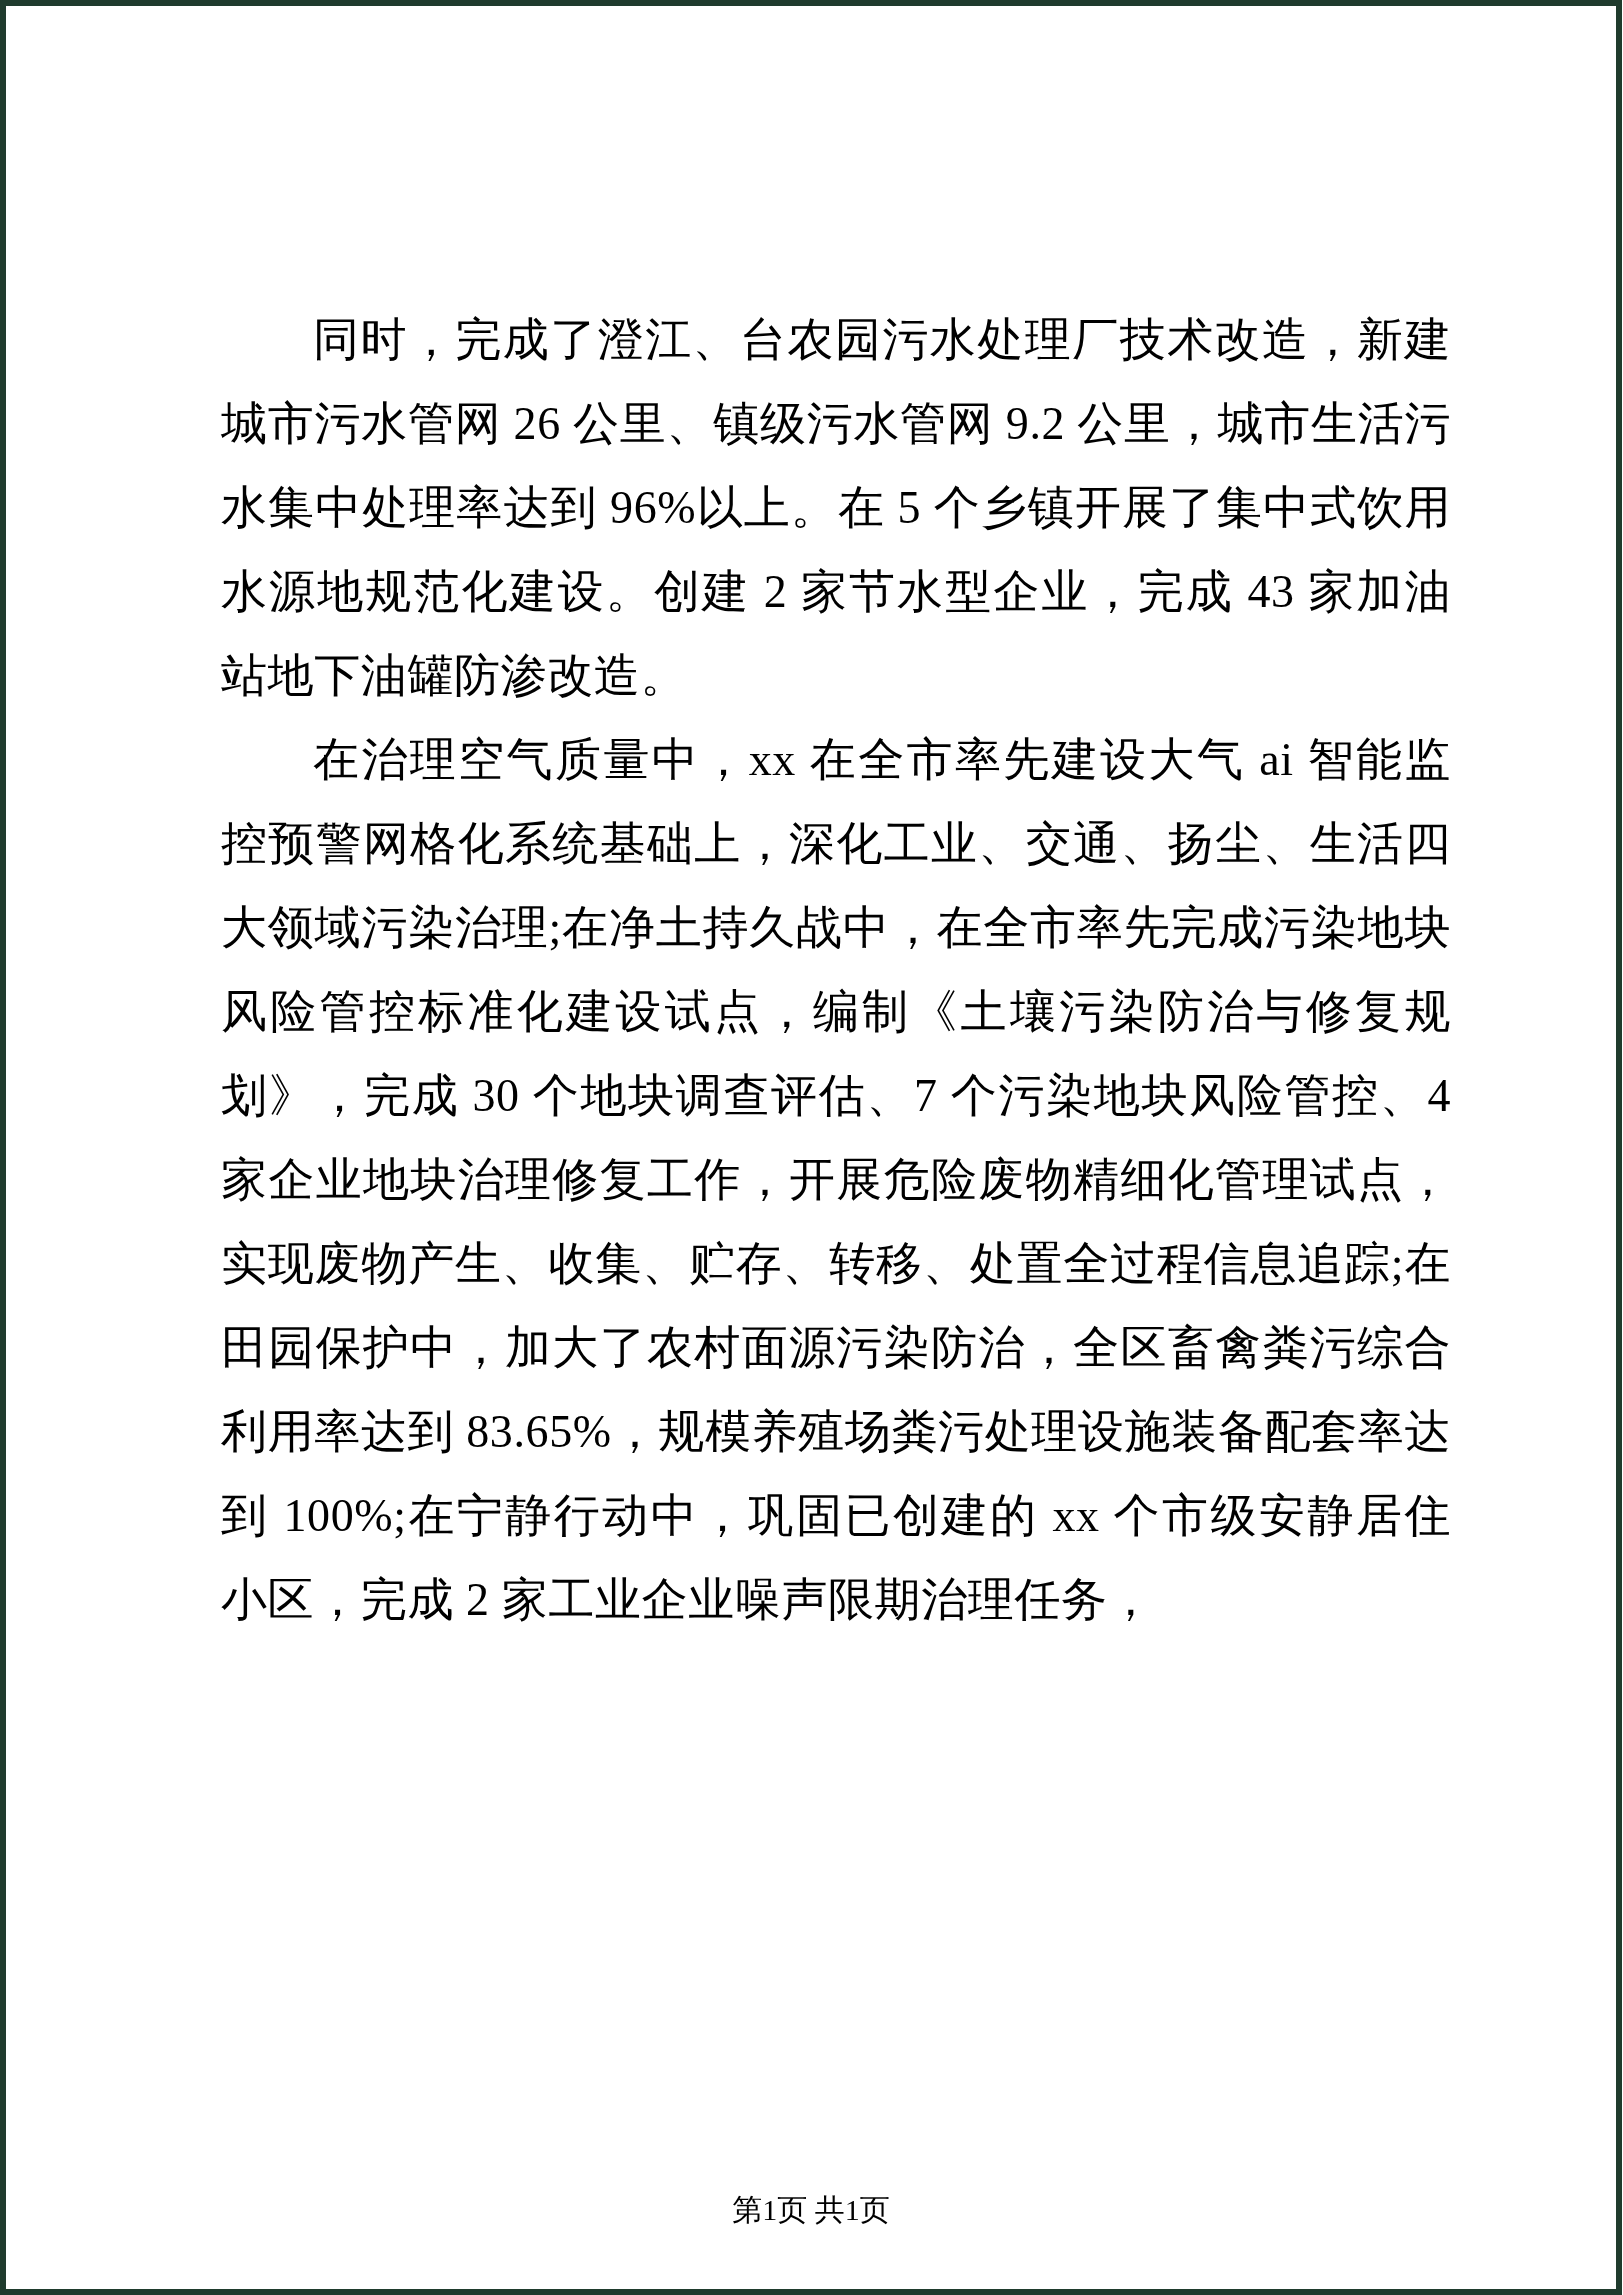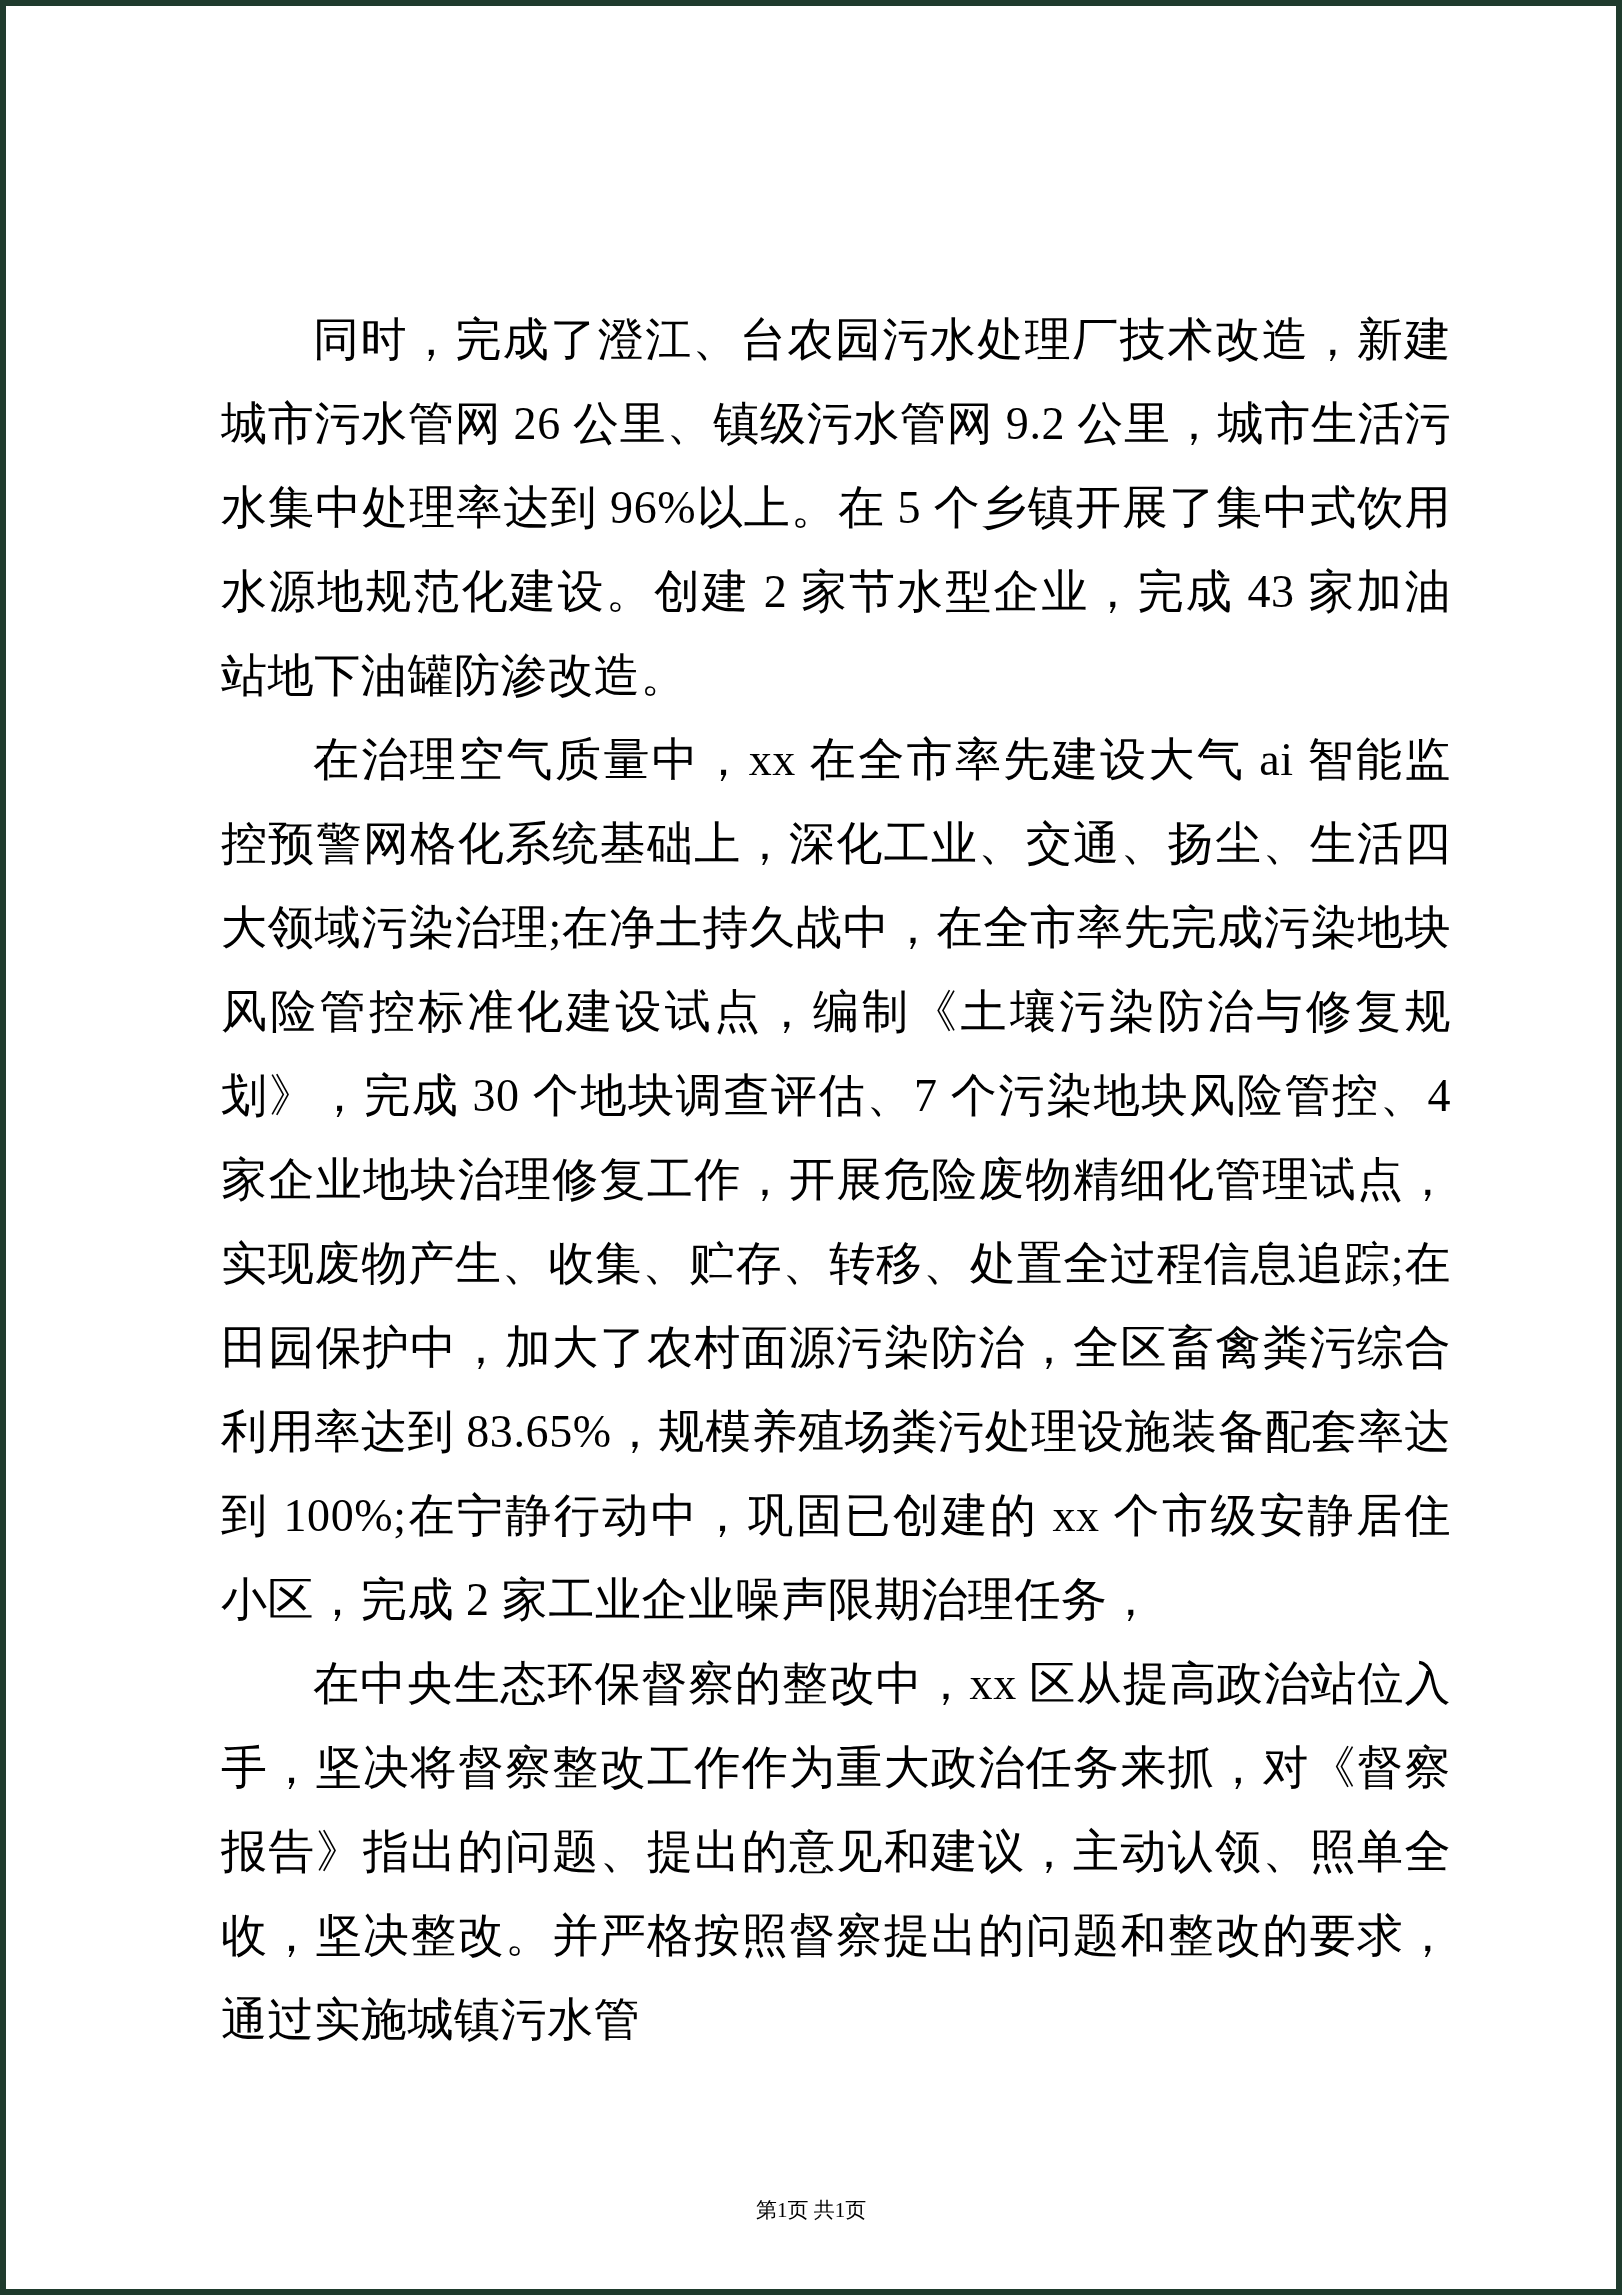--- a/index.html
+++ b/index.html
@@ -32,29 +32,28 @@
     text-indent: 2em;
     letter-spacing: 0.6px;
     word-break: break-all;
   }
   .footer {
     position: absolute;
     bottom: 62px;
     left: 0;
     right: 0;
     text-align: center;
-    font-size: 21px;
+    font-size: 30px;
     line-height: 34px;
     color: #000000;
   }
 </style>
 </head>
 <body>
 
 <div class="page">
   <div class="content">
     <p class="para">同时，完成了澄江、台农园污水处理厂技术改造，新建城市污水管网 26 公里、镇级污水管网 9.2 公里，城市生活污水集中处理率达到 96%以上。在 5 个乡镇开展了集中式饮用水源地规范化建设。创建 2 家节水型企业，完成 43 家加油站地下油罐防渗改造。</p>
     <p class="para">在治理空气质量中，xx 在全市率先建设大气 ai 智能监控预警网格化系统基础上，深化工业、交通、扬尘、生活四大领域污染治理;在净土持久战中，在全市率先完成污染地块风险管控标准化建设试点，编制《土壤污染防治与修复规划》，完成 30 个地块调查评估、7 个污染地块风险管控、4 家企业地块治理修复工作，开展危险废物精细化管理试点，实现废物产生、收集、贮存、转移、处置全过程信息追踪;在田园保护中，加大了农村面源污染防治，全区畜禽粪污综合利用率达到 83.65%，规模养殖场粪污处理设施装备配套率达到 100%;在宁静行动中，巩固已创建的 xx 个市级安静居住小区，完成 2 家工业企业噪声限期治理任务，</p>
-    <p class="para">在中央生态环保督察的整改中，xx 区从提高政治站位入手，坚决将督察整改工作作为重大政治任务来抓，对《督察报告》指出的问题、提出的意见和建议，主动认领、照单全收，坚决整改。并严格按照督察提出的问题和整改的要求，通过实施城镇污水管</p>
   </div>
   <div class="footer">第1页 共1页</div>
 </div>
 
 
 </body></html>

